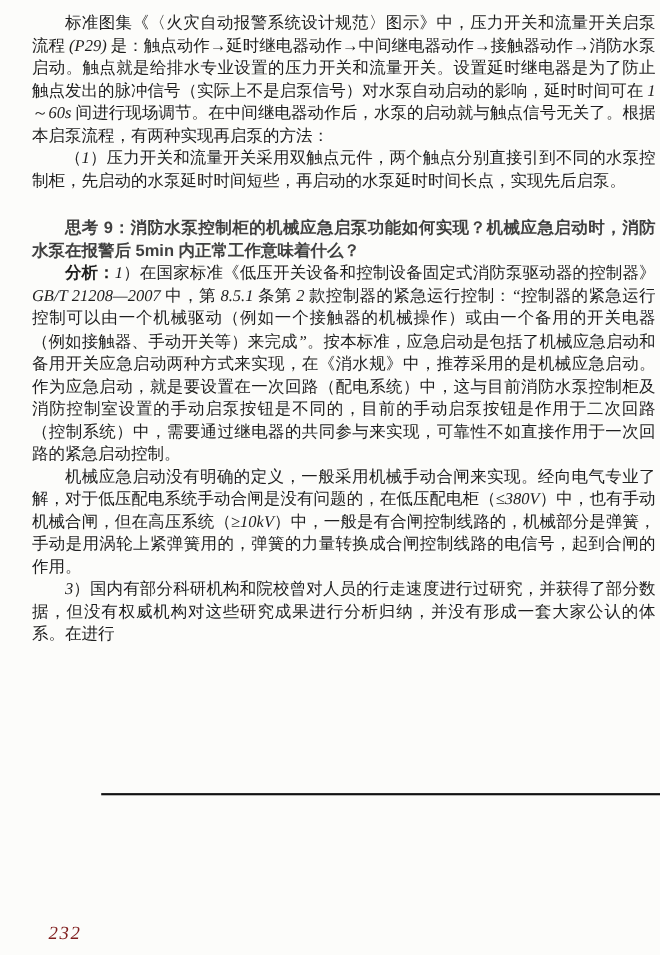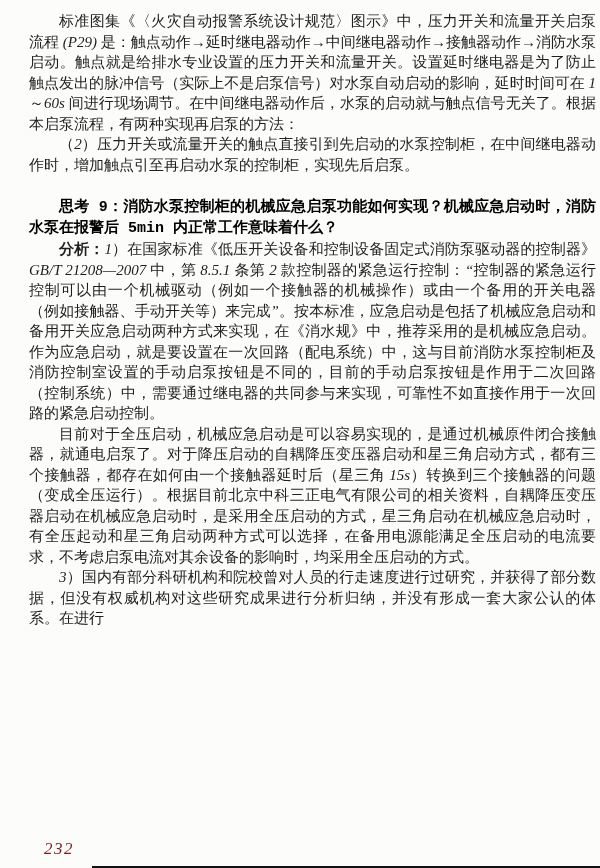--- a/index.html
+++ b/index.html
@@ -4,43 +4,43 @@
 <style>
   html, body { margin: 0; padding: 0; }
   body {
     width: 600px; height: 868px;
     background: #fcfcfa;
     overflow: hidden;
     font-family: "Liberation Serif", serif;
   }
   .page {
     position: relative;
-    width: 600px; height: 868px;
+    width: 600px; height: 723px;
     box-sizing: border-box;
   }
   .text-block {
     position: absolute;
     left: 29px; top: 11px;
     width: 567px;
   }
   .para {
     margin: 0;
     font-size: 15px;
     line-height: 20.5px;
     text-align: justify;
     text-indent: 2em;
     color: #1e1e1e;
     font-style: oblique 5deg;
     word-break: break-all;
   }
   .para.heading {
-    font-family: Liberation Mono, monospace;
+    font-family: Liberation Sans, sans-serif;
     font-style: normal;
     font-weight: bold;
-    color: #000000;
+    color: #404040;
   }
   .para .lead {
     font-weight: bold;
   }
   .para.gap-before {
     margin-top: 23px;
   }
   .page-number {
     position: absolute;
     left: 44px; top: 839px;
@@ -56,21 +56,21 @@
     height: 2px;
     background: #121212;
   }
 </style>
 </head>
 <body style="background: rgb(252, 252, 250);">
 
 <div class="page">
   <div class="text-block">
       <p class="para body">标准图集《〈火灾自动报警系统设计规范〉图示》中，压力开关和流量开关启泵流程 (P29) 是：触点动作→延时继电器动作→中间继电器动作→接触器动作→消防水泵启动。触点就是给排水专业设置的压力开关和流量开关。设置延时继电器是为了防止触点发出的脉冲信号（实际上不是启泵信号）对水泵自动启动的影响，延时时间可在 1～60s 间进行现场调节。在中间继电器动作后，水泵的启动就与触点信号无关了。根据本启泵流程，有两种实现再启泵的方法：</p>
-      <p class="para body">（2）压力开关或流量开关的触点直接引到先启动的水泵控制柜，在中间继电器动作时，增加触点引至再启动水泵的控制柜，实现先后启泵。</p>
+      <p class="para body">（1）压力开关和流量开关采用双触点元件，两个触点分别直接引到不同的水泵控制柜，先启动的水泵延时时间短些，再启动的水泵延时时间长点，实现先后启泵。</p>
       <p class="para heading gap-before"><b class="lead">思考 9：</b>消防水泵控制柜的机械应急启泵功能如何实现？机械应急启动时，消防水泵在报警后 5min 内正常工作意味着什么？</p>
       <p class="para body"><b class="lead">分析：</b>1）在国家标准《低压开关设备和控制设备固定式消防泵驱动器的控制器》GB/T 21208—2007 中，第 8.5.1 条第 2 款控制器的紧急运行控制：“控制器的紧急运行控制可以由一个机械驱动（例如一个接触器的机械操作）或由一个备用的开关电器（例如接触器、手动开关等）来完成”。按本标准，应急启动是包括了机械应急启动和备用开关应急启动两种方式来实现，在《消水规》中，推荐采用的是机械应急启动。作为应急启动，就是要设置在一次回路（配电系统）中，这与目前消防水泵控制柜及消防控制室设置的手动启泵按钮是不同的，目前的手动启泵按钮是作用于二次回路（控制系统）中，需要通过继电器的共同参与来实现，可靠性不如直接作用于一次回路的紧急启动控制。</p>
-      <p class="para body">目前对于全压启动，机械应急启动是可以容易实现的，是通过机械原件闭合接触器，就通电启泵了。对于降压启动的自耦降压变压器启动和星三角启动方式，都有三个接触器，都存在如何由一个接触器延时后（星三角 15s）转换到三个接触器的问题（变成全压运行）。根据目前北京中科三正电气有限公司的相关资料，自耦降压变压器启动在机械应急启动时，是采用全压启动的方式，星三角启动在机械应急启动时，有全压起动和星三角启动两种方式可以选择，在备用电源能满足全压启动的电流要求，不考虑启泵电流对其余设备的影响时，均采用全压启动的方式。</p>
+      <p class="para body">机械应急启动没有明确的定义，一般采用机械手动合闸来实现。经向电气专业了解，对于低压配电系统手动合闸是没有问题的，在低压配电柜（≤380V）中，也有手动机械合闸，但在高压系统（≥10kV）中，一般是有合闸控制线路的，机械部分是弹簧，手动是用涡轮上紧弹簧用的，弹簧的力量转换成合闸控制线路的电信号，起到合闸的作用。</p>
       <p class="para body">3）国内有部分科研机构和院校曾对人员的行走速度进行过研究，并获得了部分数据，但没有权威机构对这些研究成果进行分析归纳，并没有形成一套大家公认的体系。在进行</p>
     </div>
   <div class="page-number">232</div>
   <div class="bottom-scan-line" style="background: rgb(18, 18, 18);"></div>
 </div>
 
 </body></html>

